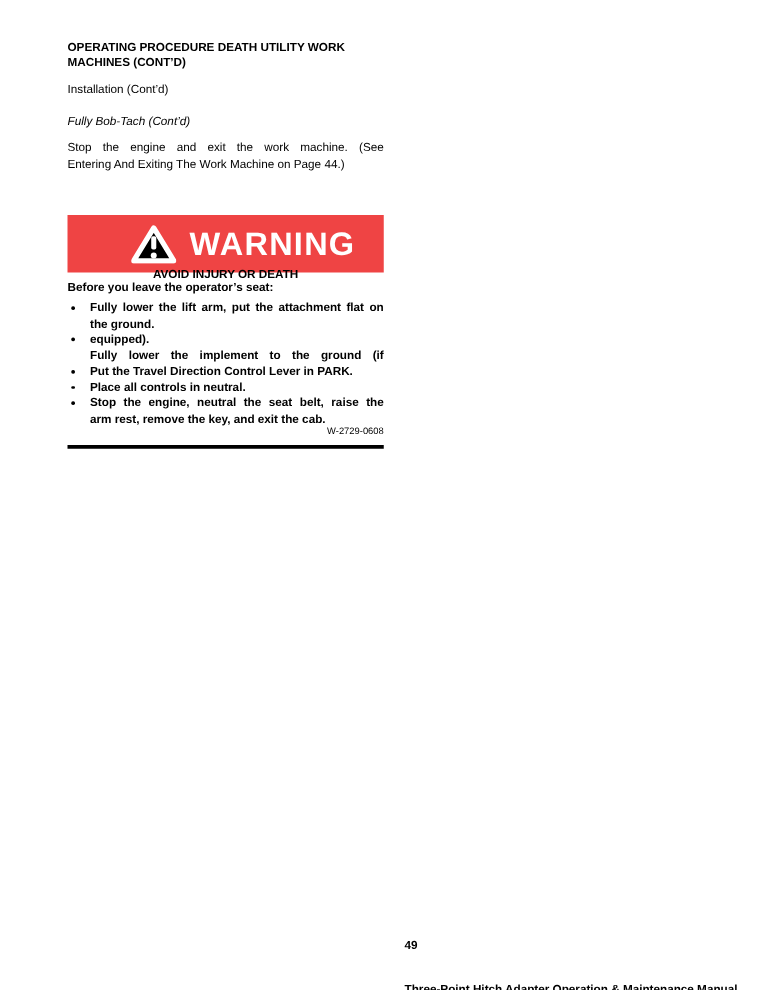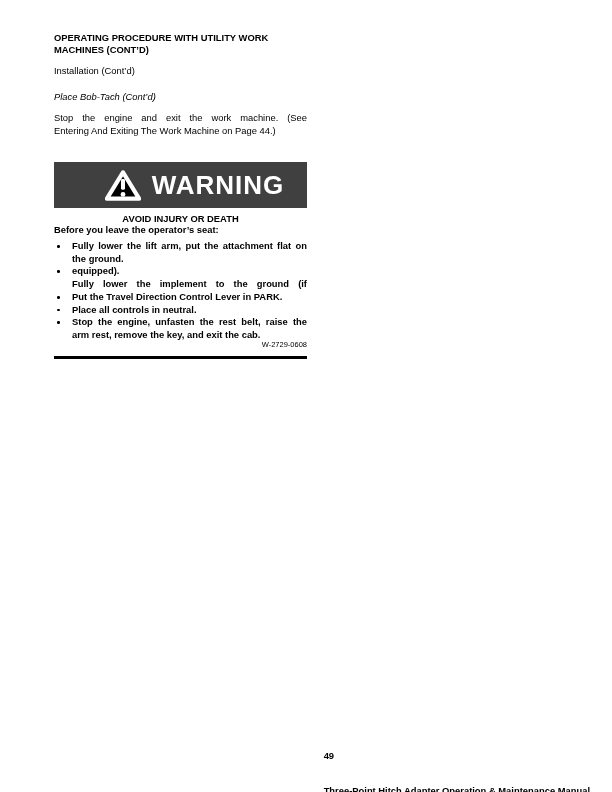--- a/index.html
+++ b/index.html
@@ -44,23 +44,23 @@
     font-size: 9.4px;
     font-style: italic;
     line-height: 13px;
   }
   .intro-paragraph {
     top: 111px;
     font-size: 9.4px;
     line-height: 13px;
   }
   .warning-banner {
-    top: 162px;
+    top: 172px;
     height: 46px;
-    background: #404040;
+    background: #ef4444;
     display: flex;
     align-items: center;
     justify-content: center;
     gap: 11px;
     padding-left: 28px;
     box-sizing: border-box;
   }
   .warning-banner-label {
     color: #ffffff;
     font-size: 26px;
@@ -127,27 +127,27 @@
     flex-direction: column;
   }
   .tri-icon { display: block; }
 </style>
 </head>
 <body>
 
 <div class="page">
 
   <div class="col section-heading">
-      <div class="tline">OPERATING PROCEDURE WITH UTILITY WORK</div>
+      <div class="tline">OPERATING PROCEDURE DEATH UTILITY WORK</div>
       <div class="tline">MACHINES (CONT’D)</div>
     </div>
 
   <div class="col subsection-heading">Installation (Cont’d)</div>
 
-  <div class="col topic-heading">Place Bob-Tach (Cont’d)</div>
+  <div class="col topic-heading">Fully Bob-Tach (Cont’d)</div>
 
   <div class="col intro-paragraph">
       <div class="tline just">Stop the engine and exit the work machine. (See</div>
       <div class="tline">Entering And Exiting The Work Machine on Page 44.)</div>
     </div>
 
   <div class="col warning-banner">
     <span>
       <svg class="tri-icon" width="36" height="31" viewBox="0 0 60 52" aria-hidden="true">
         <polygon points="30,4 57,48 3,48" fill="#000000" stroke="#ffffff" stroke-width="7" stroke-linejoin="round"></polygon>
@@ -190,21 +190,21 @@
       <div class="bullet-item">
         <span class="bullet-icon"></span>
         <div>
           <div class="tline">Place all controls in neutral.</div>
         </div>
       </div>
 
       <div class="bullet-item">
         <span class="bullet-icon"></span>
         <div>
-          <div class="tline just">Stop the engine, unfasten the rest belt, raise the</div>
+          <div class="tline just">Stop the engine, neutral the seat belt, raise the</div>
           <div class="tline">arm rest, remove the key, and exit the cab.</div>
         </div>
       </div>
     </div>
 
   <div class="col reference-code">W-2729-0608</div>
 
   <div class="section-divider"></div>
 
   <div class="page-footer">

